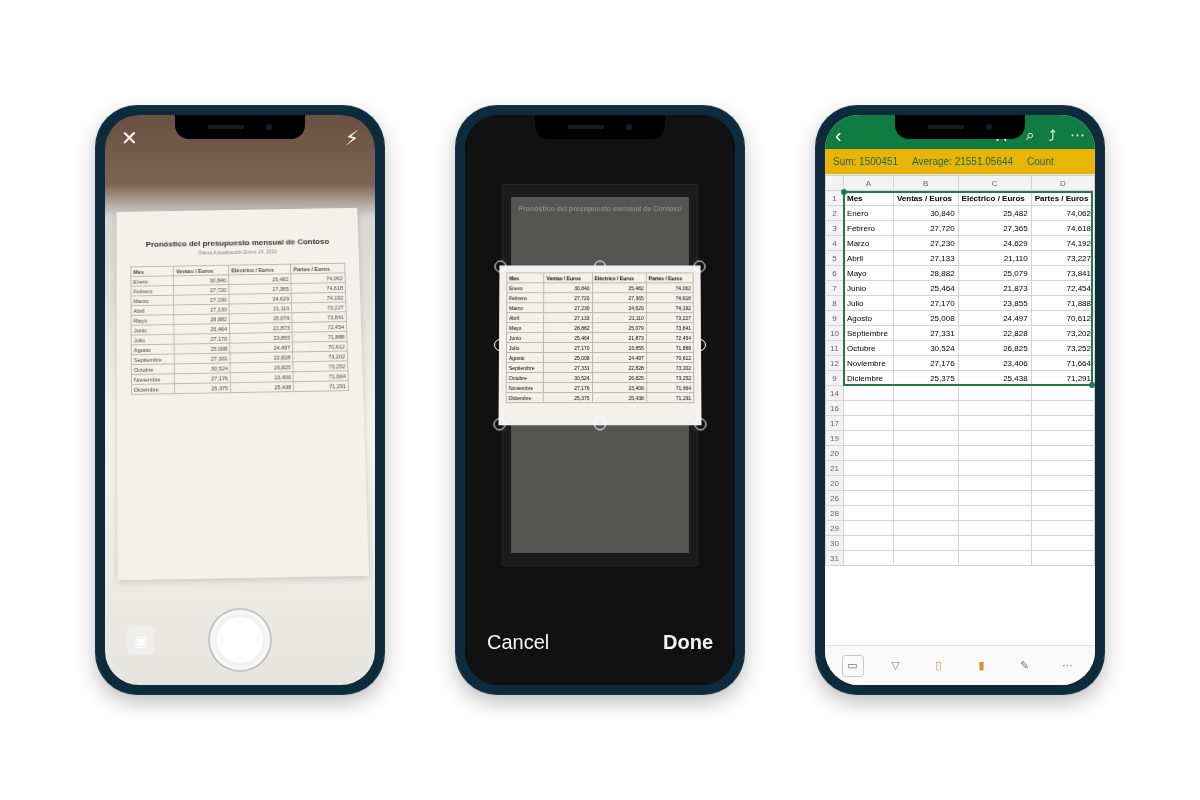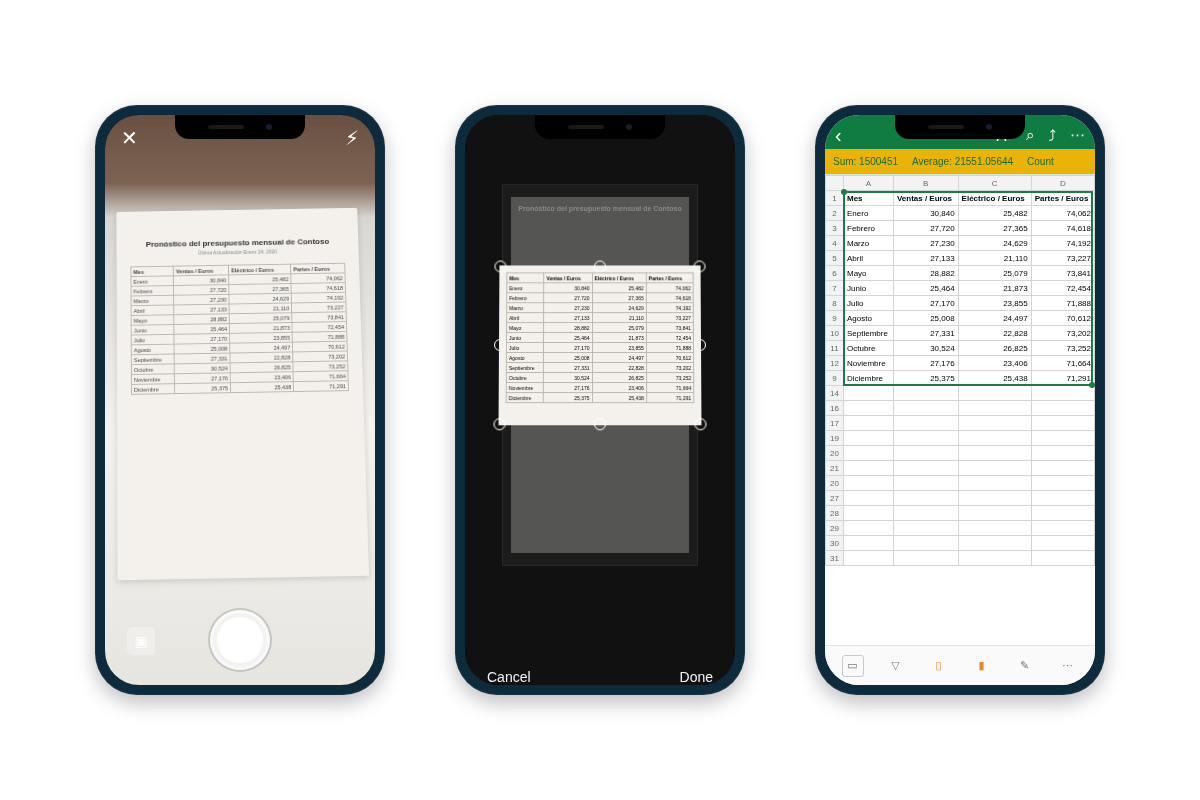--- a/index.html
+++ b/index.html
@@ -130,22 +130,22 @@
   .crop-rect table.mini{font-size:5px;}
   .handle{
     position:absolute;width:12px;height:12px;border:1.5px solid #fff;border-radius:50%;
     background:transparent;
   }
   .h-tl{top:-6px;left:-6px;} .h-tm{top:-6px;left:calc(50% - 6px);} .h-tr{top:-6px;right:-6px;}
   .h-ml{top:calc(50% - 6px);left:-6px;} .h-mr{top:calc(50% - 6px);right:-6px;}
   .h-bl{bottom:-6px;left:-6px;} .h-bm{bottom:-6px;left:calc(50% - 6px);} .h-br{bottom:-6px;right:-6px;}
   .crop-bottom{
     position:absolute;bottom:0;left:0;right:0;height:54px;
-    display:flex;justify-content:space-between;align-items:flex-end;
-    padding:0 22px;color:#f5f5f5;font-size:14px;
+    display:flex;justify-content:space-between;align-items:flex-start;
+    padding:0 22px;color:#f5f5f5;font-size:20px;
   }
   .crop-title{
     position:absolute;top:90px;left:0;right:0;text-align:center;
     color:#d4d0c8;font-size:7px;font-weight:600;
   }
   
   .xl-screen{position:absolute;inset:0;background:#fff;display:flex;flex-direction:column;}
   .xl-top{
     height:34px;background:#107c41;display:flex;align-items:center;
     padding:0 10px;color:#fff;justify-content:space-between;
@@ -406,21 +406,21 @@
       <div class="handle h-tr"></div>
       <div class="handle h-ml"></div>
       <div class="handle h-mr"></div>
       <div class="handle h-bl"></div>
       <div class="handle h-bm"></div>
       <div class="handle h-br"></div>
     </div>
 
     <div class="crop-bottom">
       <span>Cancel</span>
-      <span style="font-weight:400">Done</span>
+      <span style="font-weight:700">Done</span>
     </div>
   </div>
 </div>
 
 <div class="phone">
   <div class="screen">
     <div class="notch">
         <span class="speaker"></span>
         <span class="cam"></span>
       </div>
@@ -589,21 +589,21 @@
                 <td></td>
               </tr>
               <tr>
                 <td class="rowhdr">20</td>
                 <td></td>
                 <td></td>
                 <td></td>
                 <td></td>
               </tr>
               <tr>
-                <td class="rowhdr">27</td>
+                <td class="rowhdr">26</td>
                 <td></td>
                 <td></td>
                 <td></td>
                 <td></td>
               </tr>
               <tr>
                 <td class="rowhdr">28</td>
                 <td></td>
                 <td></td>
                 <td></td>

